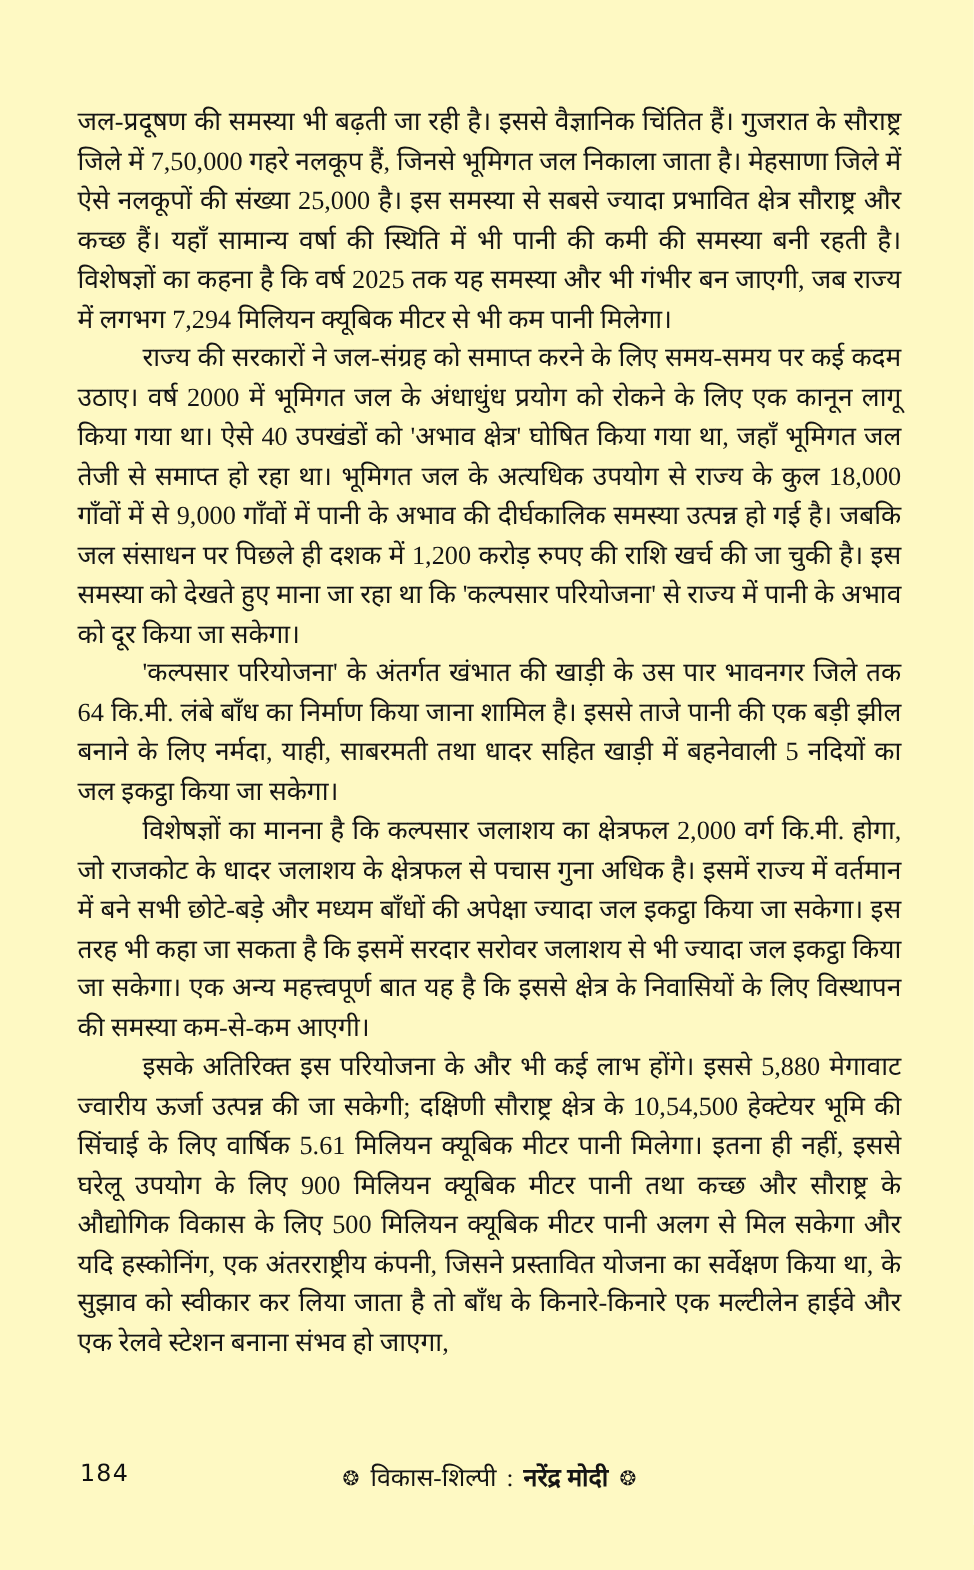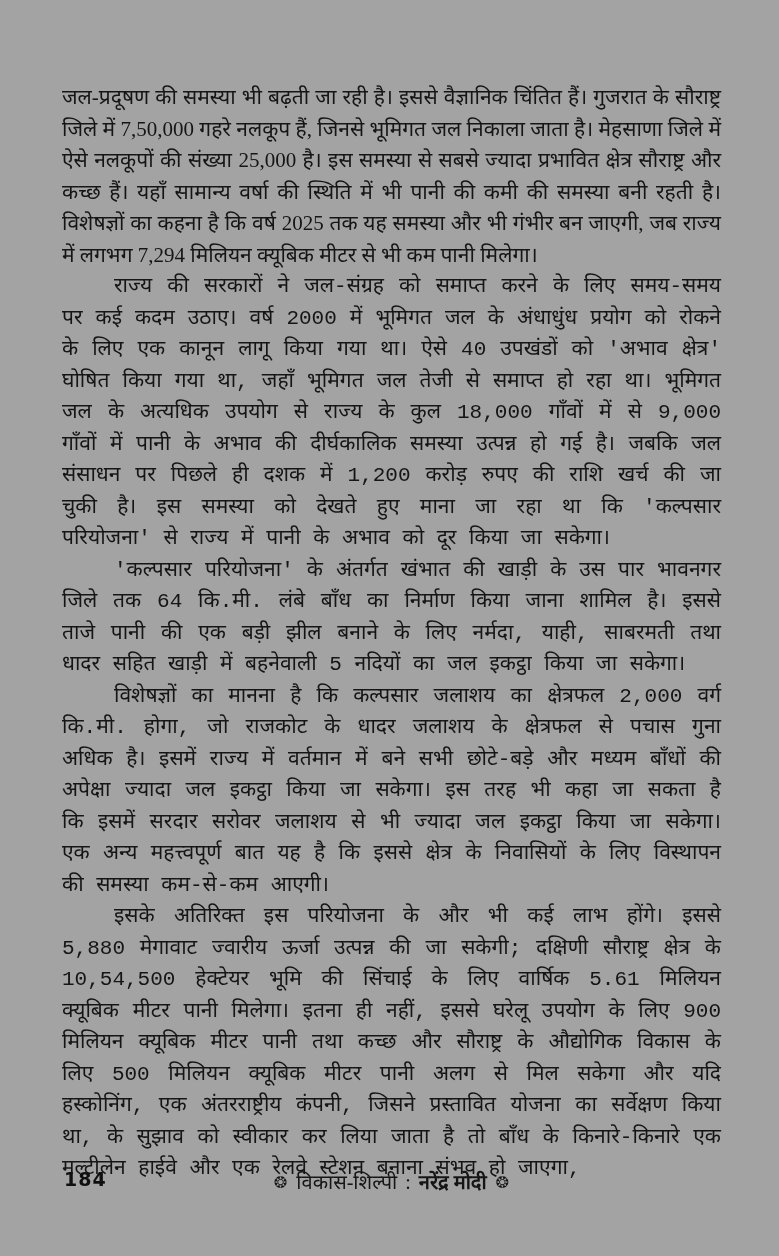--- a/index.html
+++ b/index.html
@@ -11,54 +11,53 @@
     width: 779px;
     height: 1256px;
     position: relative;
     font-family: "Liberation Serif", "DejaVu Serif", serif;
     color: #151515;
     overflow: hidden;
   }
   .page {
     position: absolute;
     inset: 0;
-    background: #a3a3a3;
+    background: #fef9c3;
   }
   .text-block {
     position: absolute;
     left: 62px;
     top: 82px;
     width: 659px;
     text-align: justify;
     text-justify: inter-word;
     font-size: 21px;
     line-height: 31.5px;
     font-weight: 500;
   }
   .text-block p {
     margin: 0;
     padding: 0;
   }
   .text-block p.indent {
     text-indent: 52px;
-    font-family: Liberation Mono, monospace;
   }
   .page-footer {
     position: absolute;
     left: 62px;
     top: 1168px;
     width: 659px;
     height: 30px;
   }
   .page-number {
     position: absolute;
     left: 2px;
     top: 0;
     font-family: "DejaVu Sans", "Liberation Sans", sans-serif;
-    font-weight: 700;
+    font-weight: 400;
     font-size: 19px;
     letter-spacing: 1px;
     color: #101010;
   }
   .running-title {
     position: absolute;
     left: 0;
     right: 0;
     top: 0;
     text-align: center;

